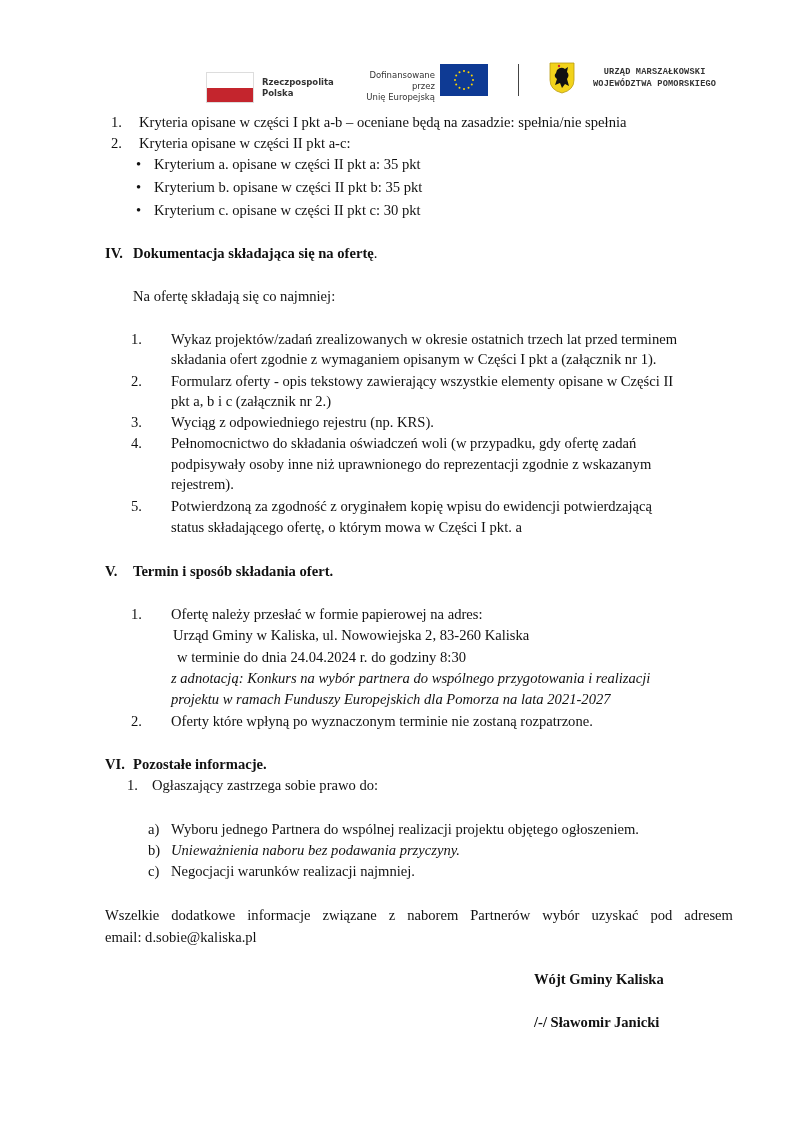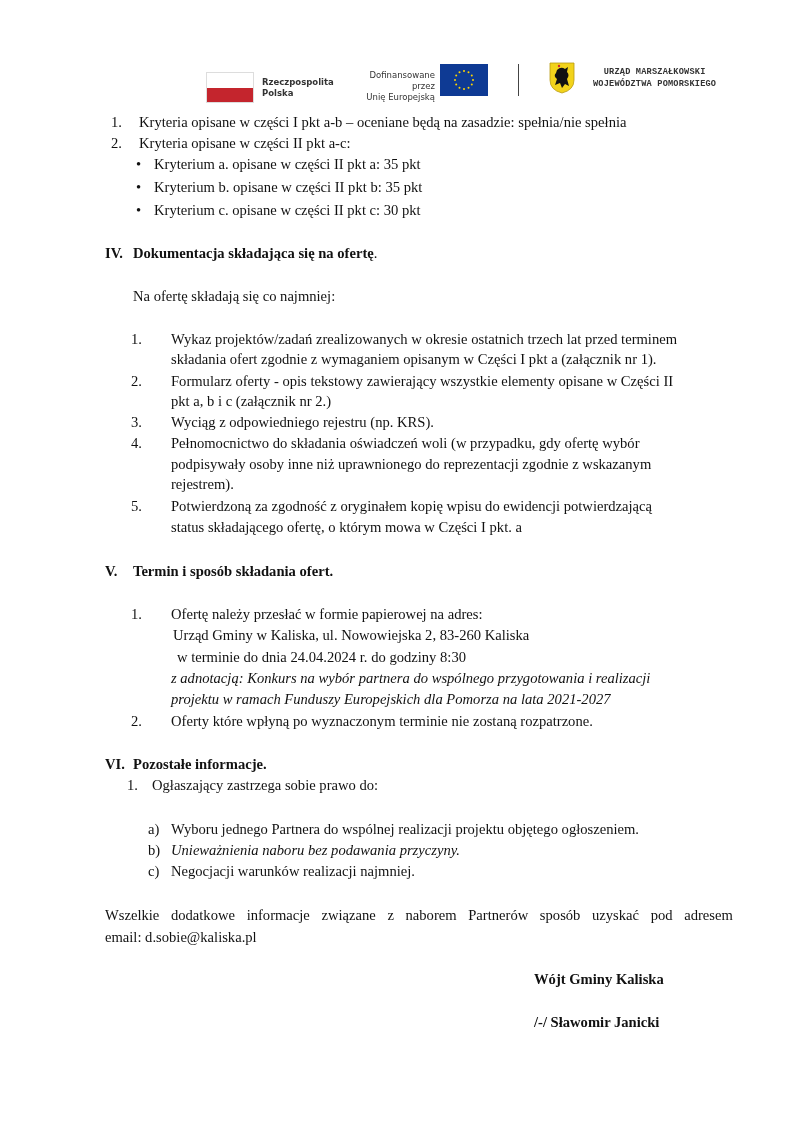--- a/index.html
+++ b/index.html
@@ -103,21 +103,21 @@
   <div class="ln" style="left:171px;top:350px;">składania ofert zgodnie z wymaganiem opisanym w Części I pkt a (załącznik nr 1).</div>
 
   <div class="ln" style="left:131px;top:372px;">2.</div>
   <div class="ln" style="left:171px;top:372px;">Formularz oferty - opis tekstowy zawierający wszystkie elementy opisane w Części II</div>
   <div class="ln" style="left:171px;top:392px;">pkt a, b i c (załącznik nr 2.)</div>
 
   <div class="ln" style="left:131px;top:413px;">3.</div>
   <div class="ln" style="left:171px;top:413px;">Wyciąg z odpowiedniego rejestru (np. KRS).</div>
 
   <div class="ln" style="left:131px;top:434px;">4.</div>
-  <div class="ln" style="left:171px;top:434px;">Pełnomocnictwo do składania oświadczeń woli (w przypadku, gdy ofertę wybór</div>
+  <div class="ln" style="left:171px;top:434px;">Pełnomocnictwo do składania oświadczeń woli (w przypadku, gdy ofertę zadań</div>
   <div class="ln" style="left:171px;top:455px;">podpisywały osoby inne niż uprawnionego do reprezentacji zgodnie z wskazanym</div>
   <div class="ln" style="left:171px;top:475px;">rejestrem).</div>
 
   <div class="ln" style="left:131px;top:497px;">5.</div>
   <div class="ln" style="left:171px;top:497px;">Potwierdzoną za zgodność z oryginałem kopię wpisu do ewidencji potwierdzającą</div>
   <div class="ln" style="left:171px;top:518px;">status składającego ofertę, o którym mowa w Części I pkt. a</div>
 
   <div class="ln b" style="left:105px;top:562px;">V.</div>
   <div class="ln b" style="left:133px;top:562px;">Termin i sposób składania ofert.</div>
 
@@ -145,21 +145,21 @@
   <div class="ln" style="left:171px;top:862px;">Negocjacji warunków realizacji najmniej.</div>
 
   <div class="ln just" style="left:105px;top:906px;">
     <span>Wszelkie</span>
     <span>dodatkowe</span>
     <span>informacje</span>
     <span>związane</span>
     <span>z</span>
     <span>naborem</span>
     <span>Partnerów</span>
-    <span>sposób</span>
+    <span>wybór</span>
     <span>uzyskać</span>
     <span>pod</span>
     <span>adresem</span>
   </div>
   <div class="ln" style="left:105px;top:928px;">email: d.sobie@kaliska.pl</div>
 
   <div class="ln b" style="left:534px;top:970px;">Wójt Gminy Kaliska</div>
   <div class="ln b" style="left:534px;top:1013px;">/-/ Sławomir Janicki</div>
 </div>
 

